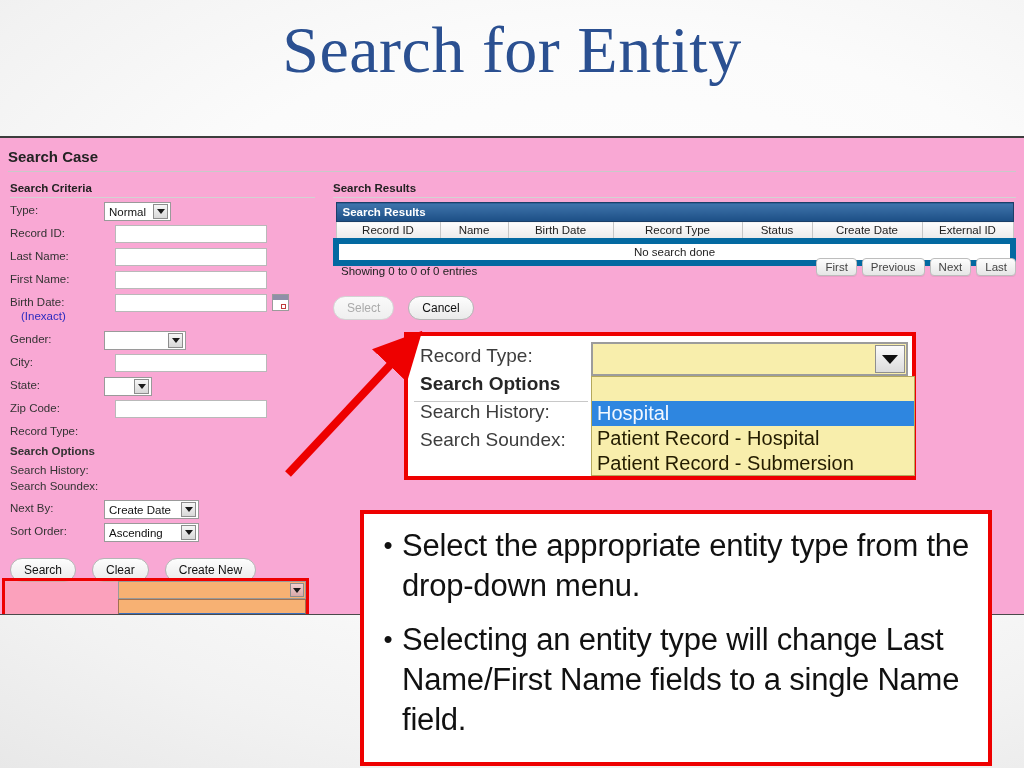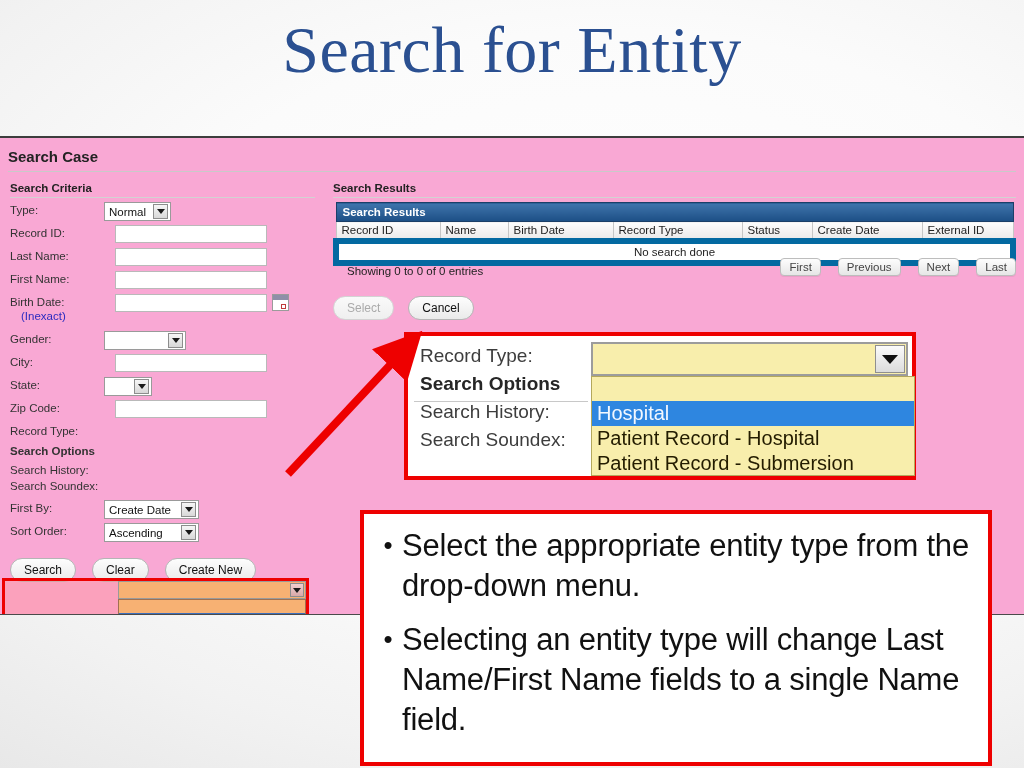--- a/index.html
+++ b/index.html
@@ -114,28 +114,28 @@
   #results-table .cap{
     background:linear-gradient(#3f74ad,#1c4f85);
     color:#fff; font-size:11.5px; font-weight:bold;
     text-align:left; padding:3px 6px;
     border:1px solid #1b3f68;
   }
   #results-table th{
     background:linear-gradient(#fdfdfd,#eceaea);
     border:1px solid #c6c6c6;
     font-size:11.5px; font-weight:normal; color:#222;
-    text-align:left; padding:2px 5px;
+    text-align:center; padding:2px 5px;
   }
   #results-table td.empty{
     border:6px solid #0369a1; background:#fff;
     font-size:11.5px; color:#222; text-align:center; padding:2px;
   }
-  #results-info{ position:absolute; left:14px; top:63px; font-size:11.5px; color:#222; }
-  #pager{ position:absolute; right:0; top:56px; display:flex; gap:17px; }
+  #results-info{ position:absolute; left:8px; top:63px; font-size:11.5px; color:#222; }
+  #pager{ position:absolute; right:0; top:56px; display:flex; gap:5px; }
   .pg-btn{
     font-size:11.5px; color:#444;
     background:linear-gradient(#fdfdfd,#e6e6e6);
     border:1px solid #bdbdbd; border-radius:4px;
     padding:2px 8px;
     box-shadow:0 1px 0 rgba(0,0,0,.06);
   }
   #action-row{ position:absolute; left:0; top:94px; display:flex; gap:14px; }
   .act-btn{
     font-size:12px; color:#111;
@@ -278,21 +278,21 @@
         <span class="flabel" style="font-weight:bold;">Search Options</span>
       </div>
       <div class="frow" style="height:16px;">
         <span class="flabel">Search History:</span>
       </div>
       <div class="frow" style="height:22px;">
         <span class="flabel">Search Soundex:</span>
       </div>
 
       <div class="frow">
-        <span class="flabel">First By:</span>
+        <span class="flabel">Next By:</span>
         <div class="fselect" style="width:95px;">
           <span class="sel-text">Create Date</span>
           <span class="sel-arrow">
               <i class="caret"></i>
             </span>
         </div>
       </div>
 
       <div class="frow">
         <span class="flabel">Sort Order:</span>

